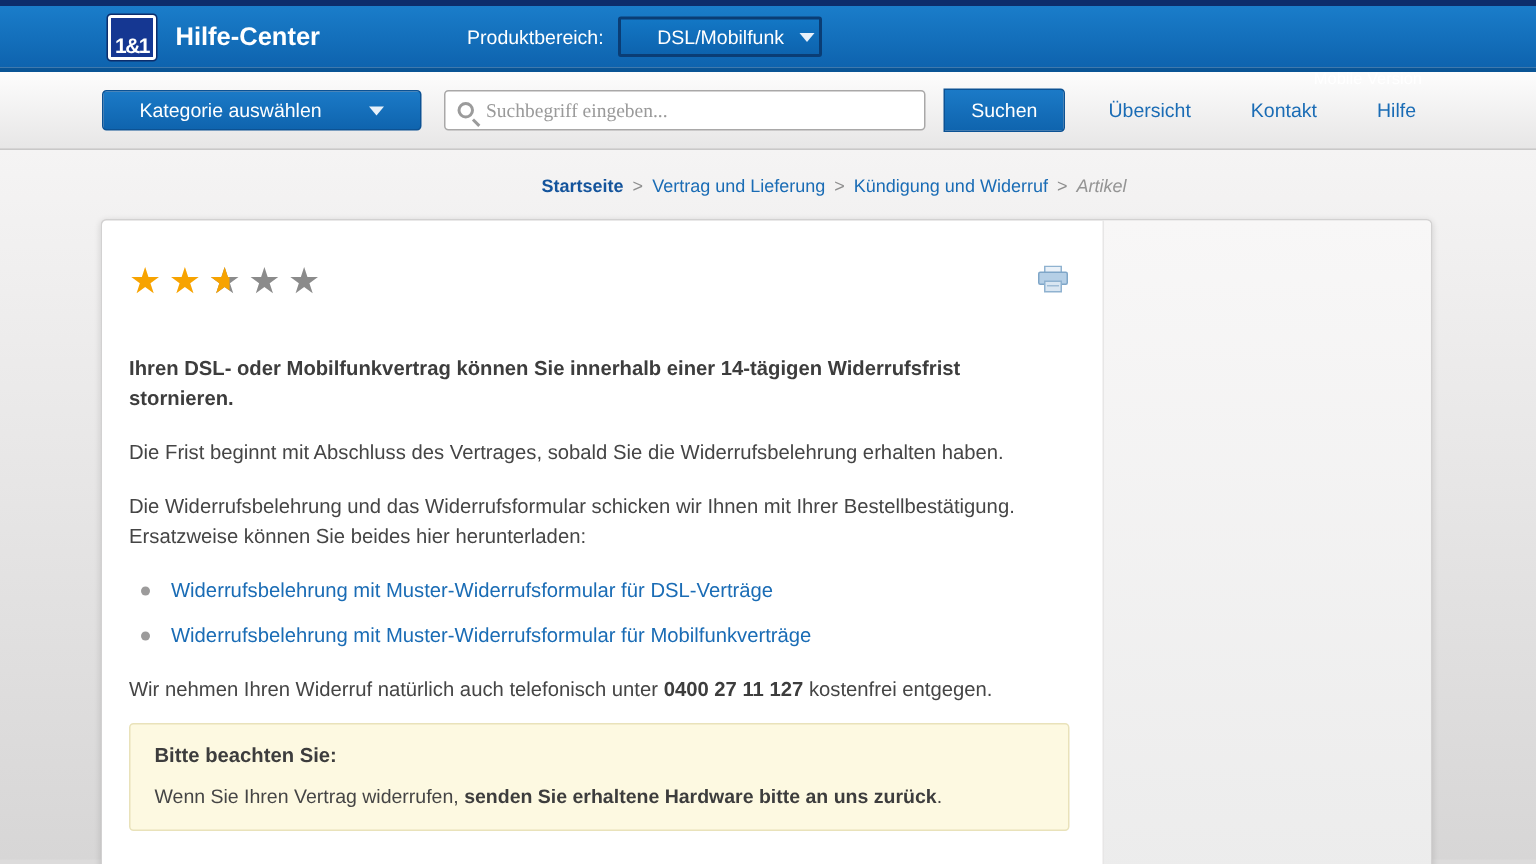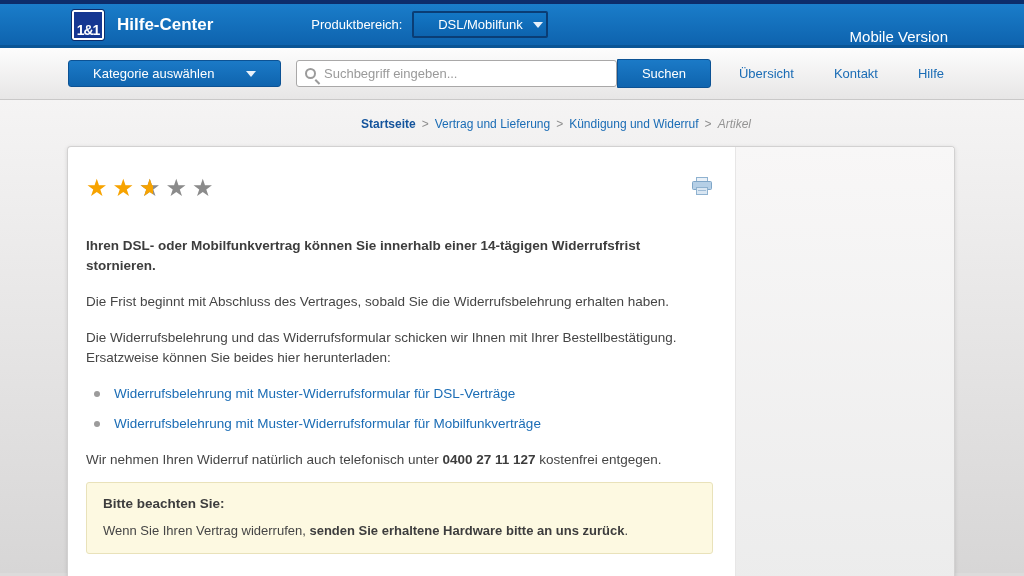--- a/index.html
+++ b/index.html
@@ -6,33 +6,33 @@
   html,body { width:1024px; height:576px; overflow:hidden; }
   body { font-family:"Liberation Sans","DejaVu Sans",sans-serif; background:#dcdbdb; }
 
   
   .header { position:relative; height:48px; background:linear-gradient(#1a7dca,#0e63ae); border-top:4px solid #0d2d6b; border-bottom:3px solid #0a5596; display:flex; align-items:center; }
   .logo-box { margin-left:72px; width:32px; height:30px; background:#153792; border:2px solid #ffffff; outline:1px solid #0d2d6b; border-radius:2px; display:flex; align-items:flex-end; justify-content:center; color:#fff; font-weight:bold; font-size:14px; letter-spacing:-1px; }
   .app-title { margin-left:13px; color:#fff; font-size:17px; font-weight:bold; }
   .product-label { margin-left:98px; color:#fff; font-size:13px; }
   .product-select { margin-left:10px; width:136px; height:27px; background:linear-gradient(#1377c5,#0d63ae); border:2px solid #0a3d75; border-radius:2px; display:flex; align-items:center; justify-content:center; gap:10px; color:#fff; font-size:13px; cursor:pointer;padding-left:20px; }
   .caret-down { width:0; height:0; border-left:5px solid transparent; border-right:5px solid transparent; border-top:6px solid #e8f1fa; }
-  .mobile-link { position:absolute; right:76px; top:24px; color:#fff; font-size:15px; cursor:pointer; }
+  .mobile-link { position:absolute; right:76px; top:43px; color:#fff; font-size:11px; cursor:pointer; }
 
   
   .toolbar { height:52px; background:linear-gradient(#fdfdfd,#e7e6e6); border-bottom:1px solid #c9c8c8; display:flex; align-items:center; }
   .btn-blue { background:linear-gradient(#1b7ac7,#0f64ae); border:1px solid #0c5294; border-radius:3px; color:#fff; font-size:13px; cursor:pointer; }
   .category-btn { margin-left:68px; width:213px; height:27px; display:flex; align-items:center; justify-content:space-between; padding:0 24px; }
   .search-wrap { margin-left:15px; display:flex; align-items:center; }
   .search-box { width:321px; height:27px; background:#fff; border:1px solid #a9a8a8; border-radius:3px; display:flex; align-items:center; padding:0 8px; }
   .mag-icon { position:relative; width:11px; height:11px; border:2px solid #9b9b9b; border-radius:50%; flex:0 0 auto; }
   .mag-icon::after { content:""; position:absolute; left:9px; top:9px; width:6px; height:2px; background:#9b9b9b; transform:rotate(45deg); transform-origin:0 0; }
-  .search-input { border:none; outline:none; flex:1; margin-left:8px; font-size:13px; color:#444; background:transparent; font-family:Liberation Sans, sans-serif; }
+  .search-input { border:none; outline:none; flex:1; margin-left:8px; font-size:13px; color:#444; background:transparent; font-family:Liberation Serif, serif; }
   .search-input::placeholder { color:#9a9a9a; }
-  .search-btn { width:94px; height:29px; margin-left:0; border-radius:0 3px 3px 0; }
+  .search-btn { width:81px; height:29px; margin-left:12px; border-radius:0 3px 3px 0; }
   .toolbar-links { display:flex; margin-left:auto; margin-right:80px; gap:40px; }
   .toolbar-link { color:#1a6cb5; font-size:13px; cursor:pointer; text-decoration:none; }
 
   
   .page { height:473px; background:linear-gradient(#f5f4f4,#d7d6d6); }
 
   
   .breadcrumb { padding:17px 0 0 88px; font-size:12px; color:#8e8e8e;text-align:center; }
   .crumb { color:#1a6cb5; text-decoration:none; cursor:pointer; }
   .crumb.first { color:#14549c; font-weight:bold; }

